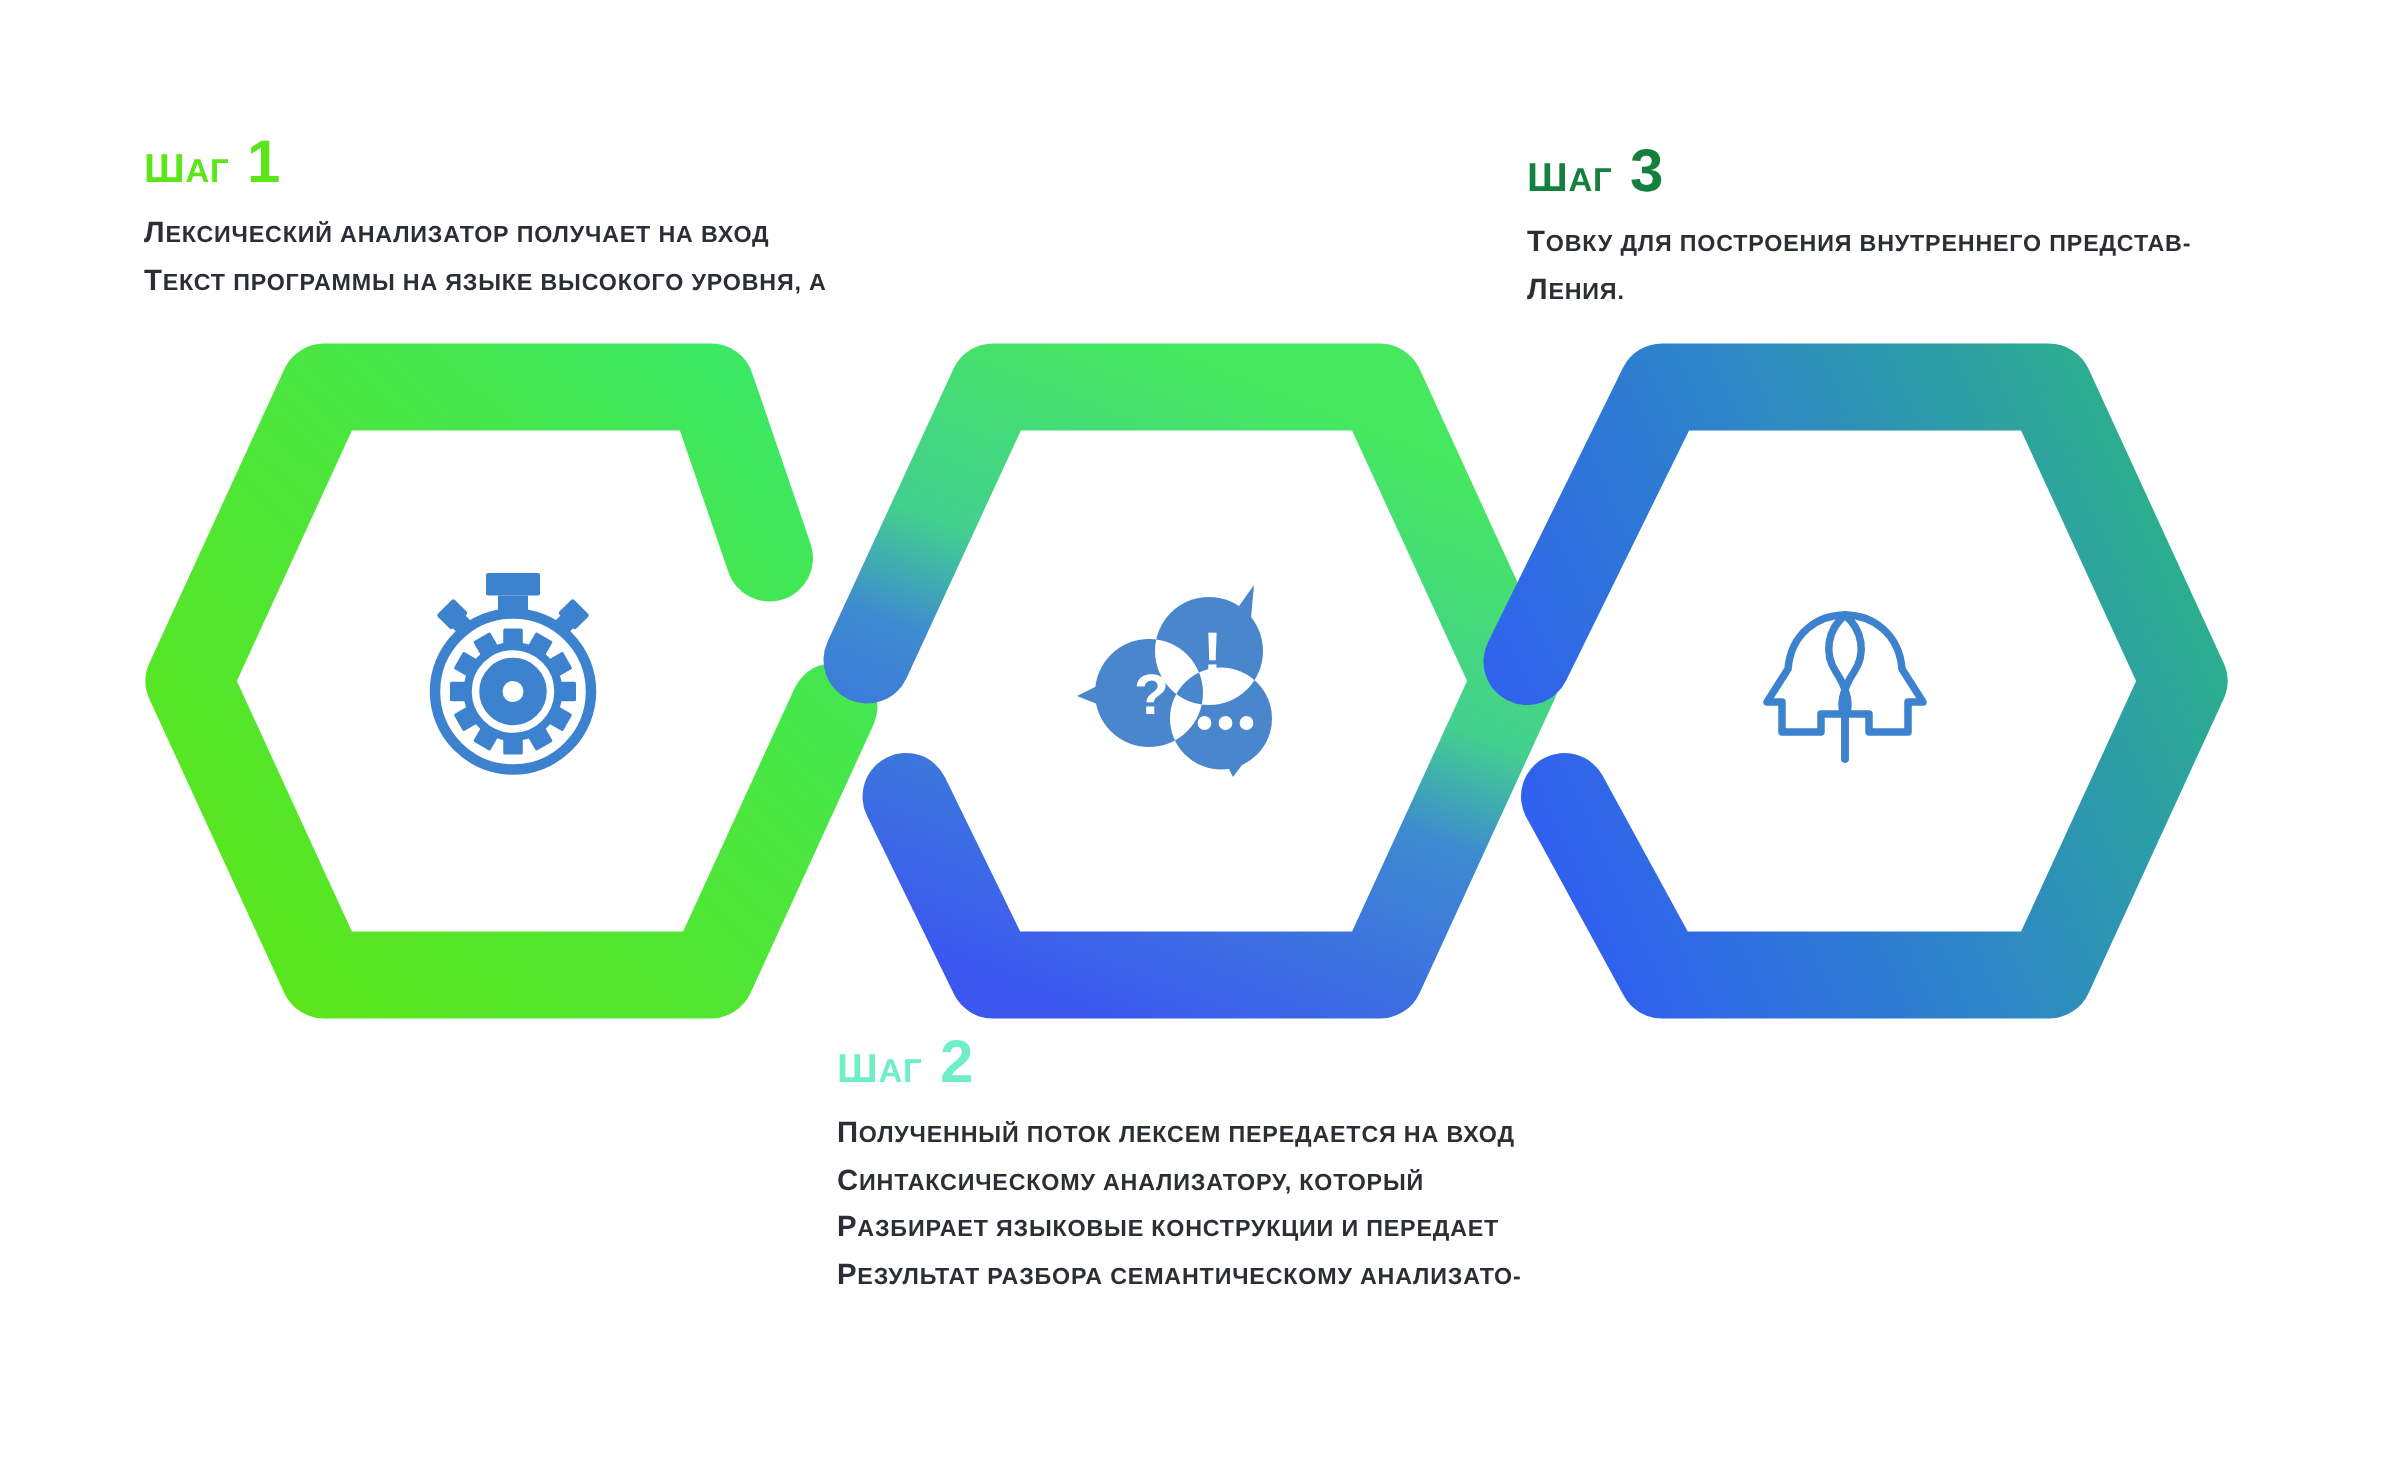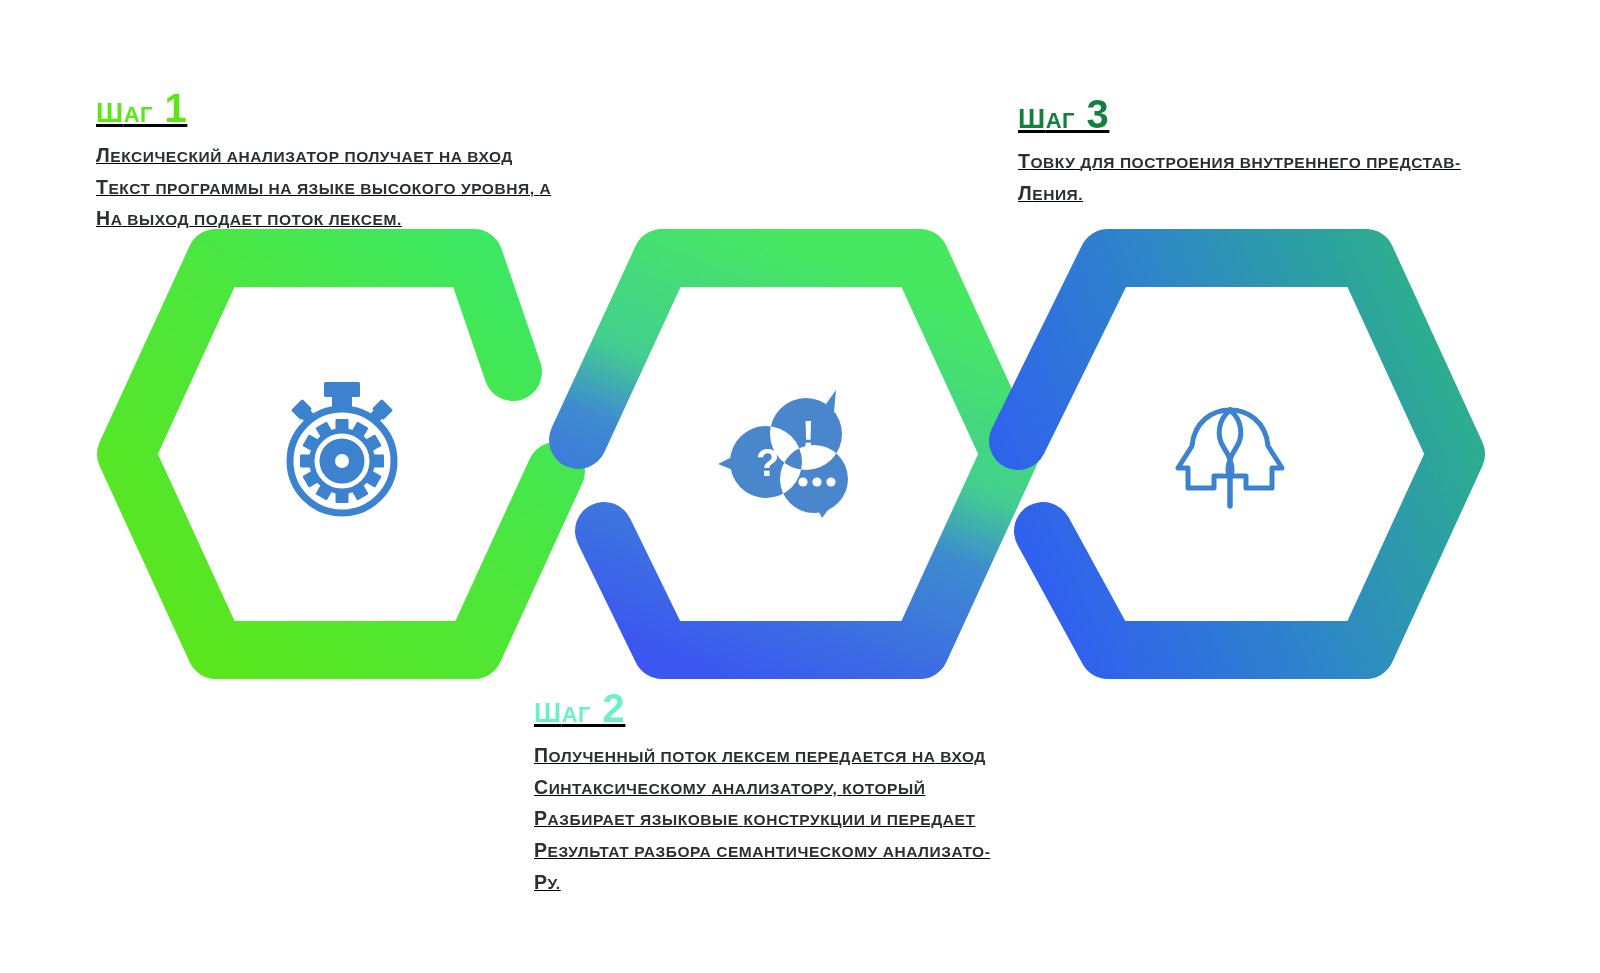--- a/index.html
+++ b/index.html
@@ -27,21 +27,20 @@
     position: absolute;
     left: 0;
     top: 0;
     width: 1600px;
     height: 973px;
     pointer-events: none;
   }
 
   .step-block {
     position: absolute;
-    text-decoration: underline;
   }
 
   .step-title {
     font-size: 38px;
     font-weight: bold;
     letter-spacing: 0.5px;
     margin: 0 0 12px 0;
     line-height: 1.0;
     font-variant: small-caps;
     text-transform: lowercase;
@@ -63,21 +62,21 @@
 
   
   .sc {
     text-transform: uppercase;
   }
   .sc-first {
     font-size: 1.26em;
   }
 
   #step1-block { left: 96px;  top: 88px;  width: 470px; }
-  #step2-block { left: 534px; top: 688px; width: 470px; }
+  #step2-block { left: 558px; top: 688px; width: 470px; }
   #step3-block { left: 1018px; top: 94px; width: 470px; }
 
   .icon-wrap {
     position: absolute;
     display: flex;
     align-items: center;
     justify-content: center;
   }
   #icon1 { left: 272px;  top: 378px; width: 140px; height: 145px; }
   #icon2 { left: 718px;  top: 390px; width: 150px; height: 128px; }
@@ -272,32 +271,30 @@
                  C 80 58  82 70  78 74" fill="none"></path>
       </g>
     </svg>
   </div>
 
   <div class="step-block" id="step1-block">
     <div class="step-title" id="s1-title" style="color: rgb(92, 230, 25);"><span><span style="font-size: 40px;">Ш</span><span style="font-size: 31px;">АГ</span></span><span style="font-size: 40px;"> 1</span></div>
     <div class="step-body" id="s1-body">
         <div><span class="sc"><span class="sc-first">Л</span>ЕКСИЧЕСКИЙ</span> <span class="sc">АНАЛИЗАТОР</span>  <span class="sc">ПОЛУЧАЕТ</span> <span class="sc">НА</span> <span class="sc">ВХОД</span></div>
         <div><span class="sc"><span class="sc-first">Т</span>ЕКСТ</span> <span class="sc">ПРОГРАММЫ</span> <span class="sc">НА</span> <span class="sc">ЯЗЫКЕ</span> <span class="sc">ВЫСОКОГО</span> <span class="sc">УРОВНЯ,</span> <span class="sc">А</span></div>
-        <div><span class="sc"><span class="sc-first">Н</span>А</span> <span class="sc">ВЫХОД</span> <span class="sc">ПОДАЕТ</span> <span class="sc">ПОТОК</span> <span class="sc">ЛЕКСЕМ.</span></div>
       </div>
   </div>
 
   <div class="step-block" id="step2-block">
     <div class="step-title" id="s2-title" style="color: rgb(110, 239, 200);"><span><span style="font-size: 40px;">Ш</span><span style="font-size: 31px;">АГ</span></span><span style="font-size: 40px;"> 2</span></div>
     <div class="step-body" id="s2-body">
         <div><span class="sc"><span class="sc-first">П</span>ОЛУЧЕННЫЙ</span> <span class="sc">ПОТОК</span> <span class="sc">ЛЕКСЕМ</span> <span class="sc">ПЕРЕДАЕТСЯ</span> <span class="sc">НА</span> <span class="sc">ВХОД</span></div>
         <div><span class="sc"><span class="sc-first">С</span>ИНТАКСИЧЕСКОМУ</span> <span class="sc">АНАЛИЗАТОРУ,</span> <span class="sc">КОТОРЫЙ</span></div>
         <div><span class="sc"><span class="sc-first">Р</span>АЗБИРАЕТ</span> <span class="sc">ЯЗЫКОВЫЕ</span> <span class="sc">КОНСТРУКЦИИ</span> <span class="sc">И</span> <span class="sc">ПЕРЕДАЕТ</span></div>
         <div><span class="sc"><span class="sc-first">Р</span>ЕЗУЛЬТАТ</span> <span class="sc">РАЗБОРА</span> <span class="sc">СЕМАНТИЧЕСКОМУ</span> <span class="sc">АНАЛИЗАТО-</span></div>
-        <div><span class="sc"><span class="sc-first">Р</span>У.</span></div>
       </div>
   </div>
 
   <div class="step-block" id="step3-block">
     <div class="step-title" id="s3-title" style="color: #15803d;"><span><span style="font-size: 40px;">Ш</span><span style="font-size: 31px;">АГ</span></span><span style="font-size: 40px;"> 3</span></div>
     <div class="step-body" id="s3-body">
         <div><span class="sc"><span class="sc-first">Т</span>ОВКУ</span> <span class="sc">ДЛЯ</span> <span class="sc">ПОСТРОЕНИЯ</span> <span class="sc">ВНУТРЕННЕГО</span> <span class="sc">ПРЕДСТАВ-</span></div>
         <div><span class="sc"><span class="sc-first">Л</span>ЕНИЯ.</span></div>
       </div>
   </div>

